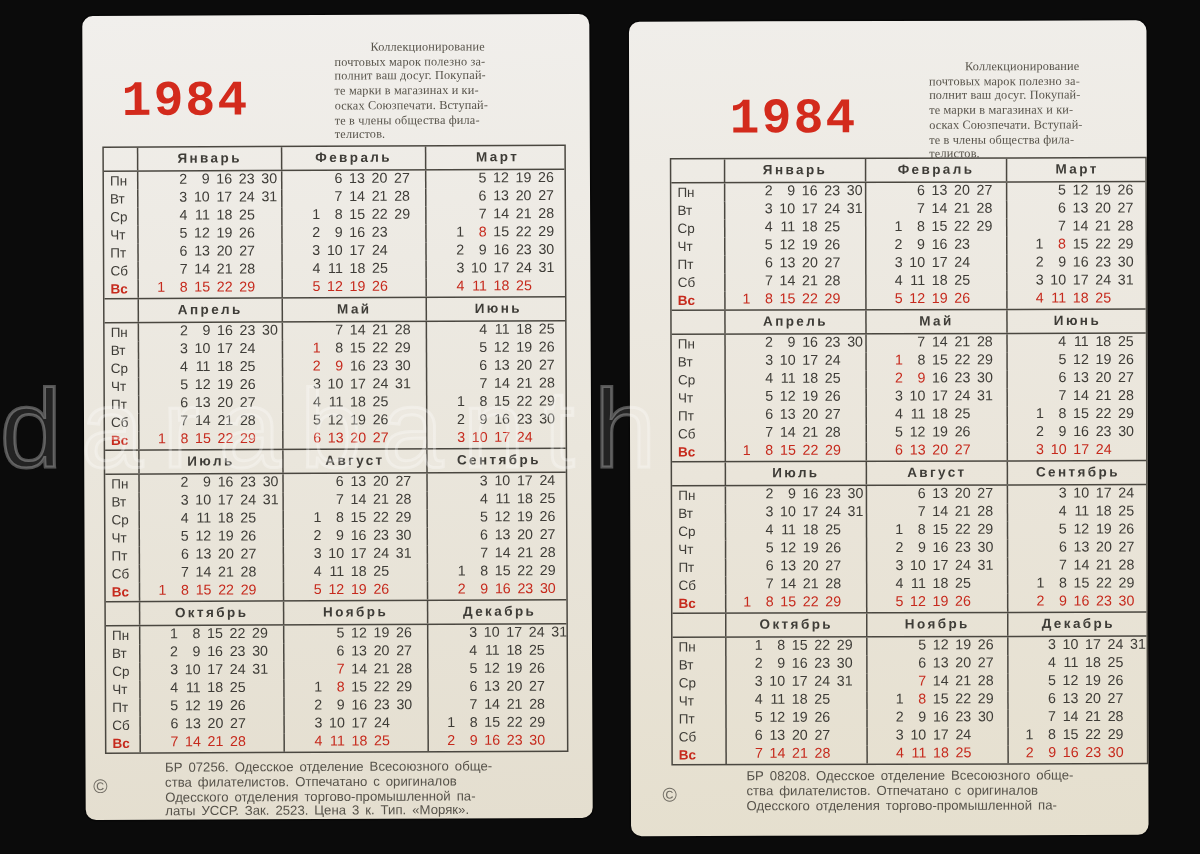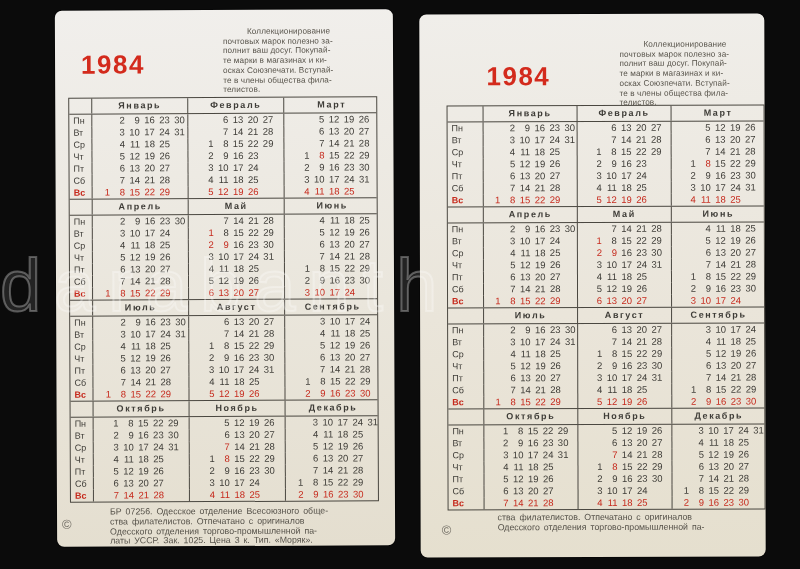--- a/index.html
+++ b/index.html
@@ -11,24 +11,24 @@
   
   .card{position:absolute;border-radius:7px;box-shadow:0 0 0 1px rgba(0,0,0,.35);}
   .card-left{
     left:56px;top:10px;width:338px;height:536px;transform:rotate(-.25deg);
     background:linear-gradient(178deg,#f1efec 0%,#eae6dc 55%,#e4decf 100%);
   }
   .card-right{
     left:420px;top:14px;width:345px;height:543px;transform:rotate(-.15deg);
     background:linear-gradient(178deg,#f0eeea 0%,#eae5da 55%,#e5dfce 100%);
   }
-  .year{position:absolute;font-size:26px;font-weight:bold;color:#d32a1c;letter-spacing:1.5px;line-height:1;}
+  .year{position:absolute;font-size:33px;font-weight:bold;color:#d32a1c;letter-spacing:1.5px;line-height:1;font-family:Liberation Mono, monospace;}
   .card-left  .year{left:26px;top:41px;}
   .card-right .year{left:67px;top:49px;}
-  .intro{position:absolute;font-size:8.2px;line-height:9.7px;color:#57534a;letter-spacing:.1px;white-space:nowrap;}
+  .intro{position:absolute;font-size:8.2px;line-height:9.7px;color:#57534a;letter-spacing:.1px;white-space:nowrap;font-family:Liberation Serif, serif;}
   .card-left  .intro{left:168px;top:17px;}
   .card-right .intro{left:200px;top:26px;}
   .intro div:first-child{padding-left:24px;}
   
   .cal{position:absolute;border:1px solid #4a4740;}
   .card-left  .cal{left:13px;top:87px;width:307px;}
   .card-right .cal{left:27px;top:91px;width:316px;}
   .quarter:not(:first-child){border-top:1px solid #4a4740;}
   .crow{display:flex;}
   .mh-row{height:15px;border-bottom:1px solid #4a4740;}
@@ -974,21 +974,21 @@
             </div>
           </div>
         </div>
       </div>
     </div>
   <div class="copy">©</div>
   <div class="footer">
       <div>БР 07256. Одесское отделение Всесоюзного обще-</div>
       <div>ства филателистов. Отпечатано с оригиналов</div>
       <div>Одесского отделения торгово-промышленной па-</div>
-      <div>латы УССР. Зак. 1025. Цена 3 к. Тип. «Моряк».</div>
+      <div>латы УССР. Зак. 2523. Цена 3 к. Тип. «Моряк».</div>
     </div>
 </div>
 
 <div class="card card-right">
   <div class="year">1984</div>
   <div class="intro">
       <div>Коллекционирование</div>
       <div>почтовых марок полезно за-</div>
       <div>полнит ваш досуг. Покупай-</div>
       <div>те марки в магазинах и ки-</div>
@@ -1893,18 +1893,19 @@
               <span class="num red">23</span>
               <span class="num red">30</span>
               <span class="num"></span>
             </div>
           </div>
         </div>
       </div>
     </div>
   <div class="copy">©</div>
   <div class="footer">
+      <div>БР 08208. Одесское отделение Всесоюзного обще-</div>
       <div>ства филателистов. Отпечатано с оригиналов</div>
       <div>Одесского отделения торгово-промышленной па-</div>
     </div>
 </div>
 
 <div class="watermark">darabanth</div>
 
 </body></html>

